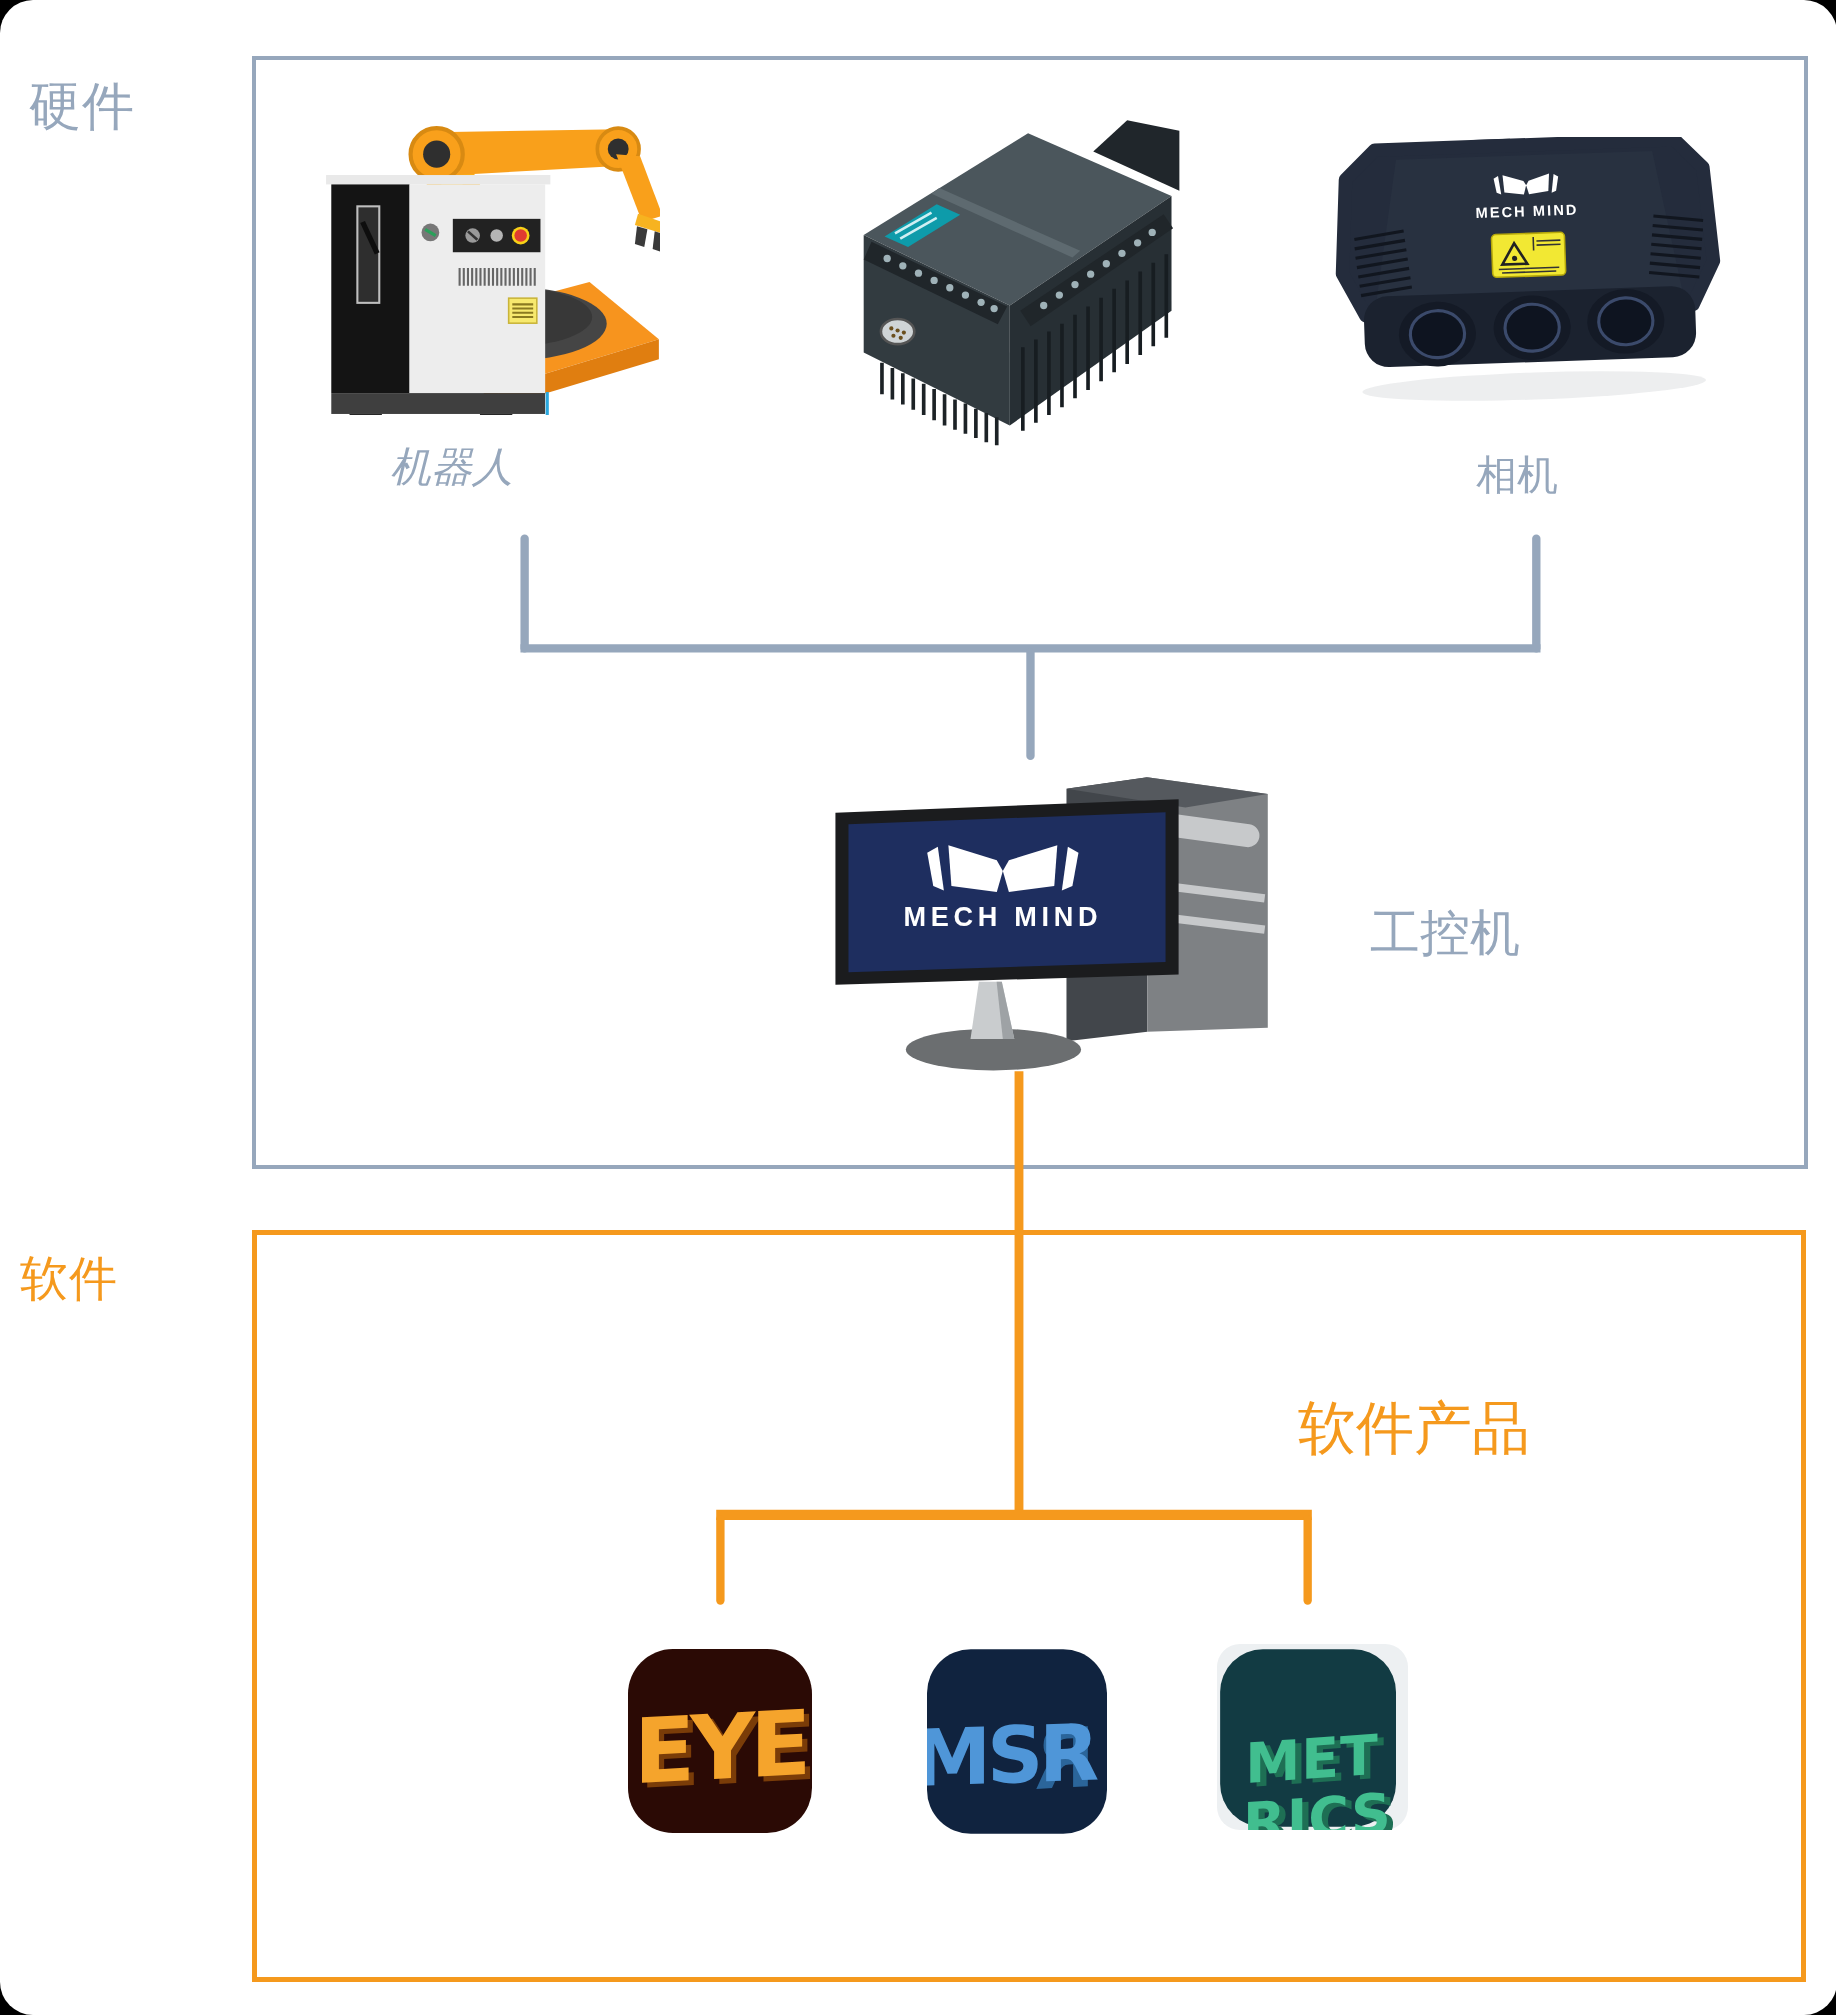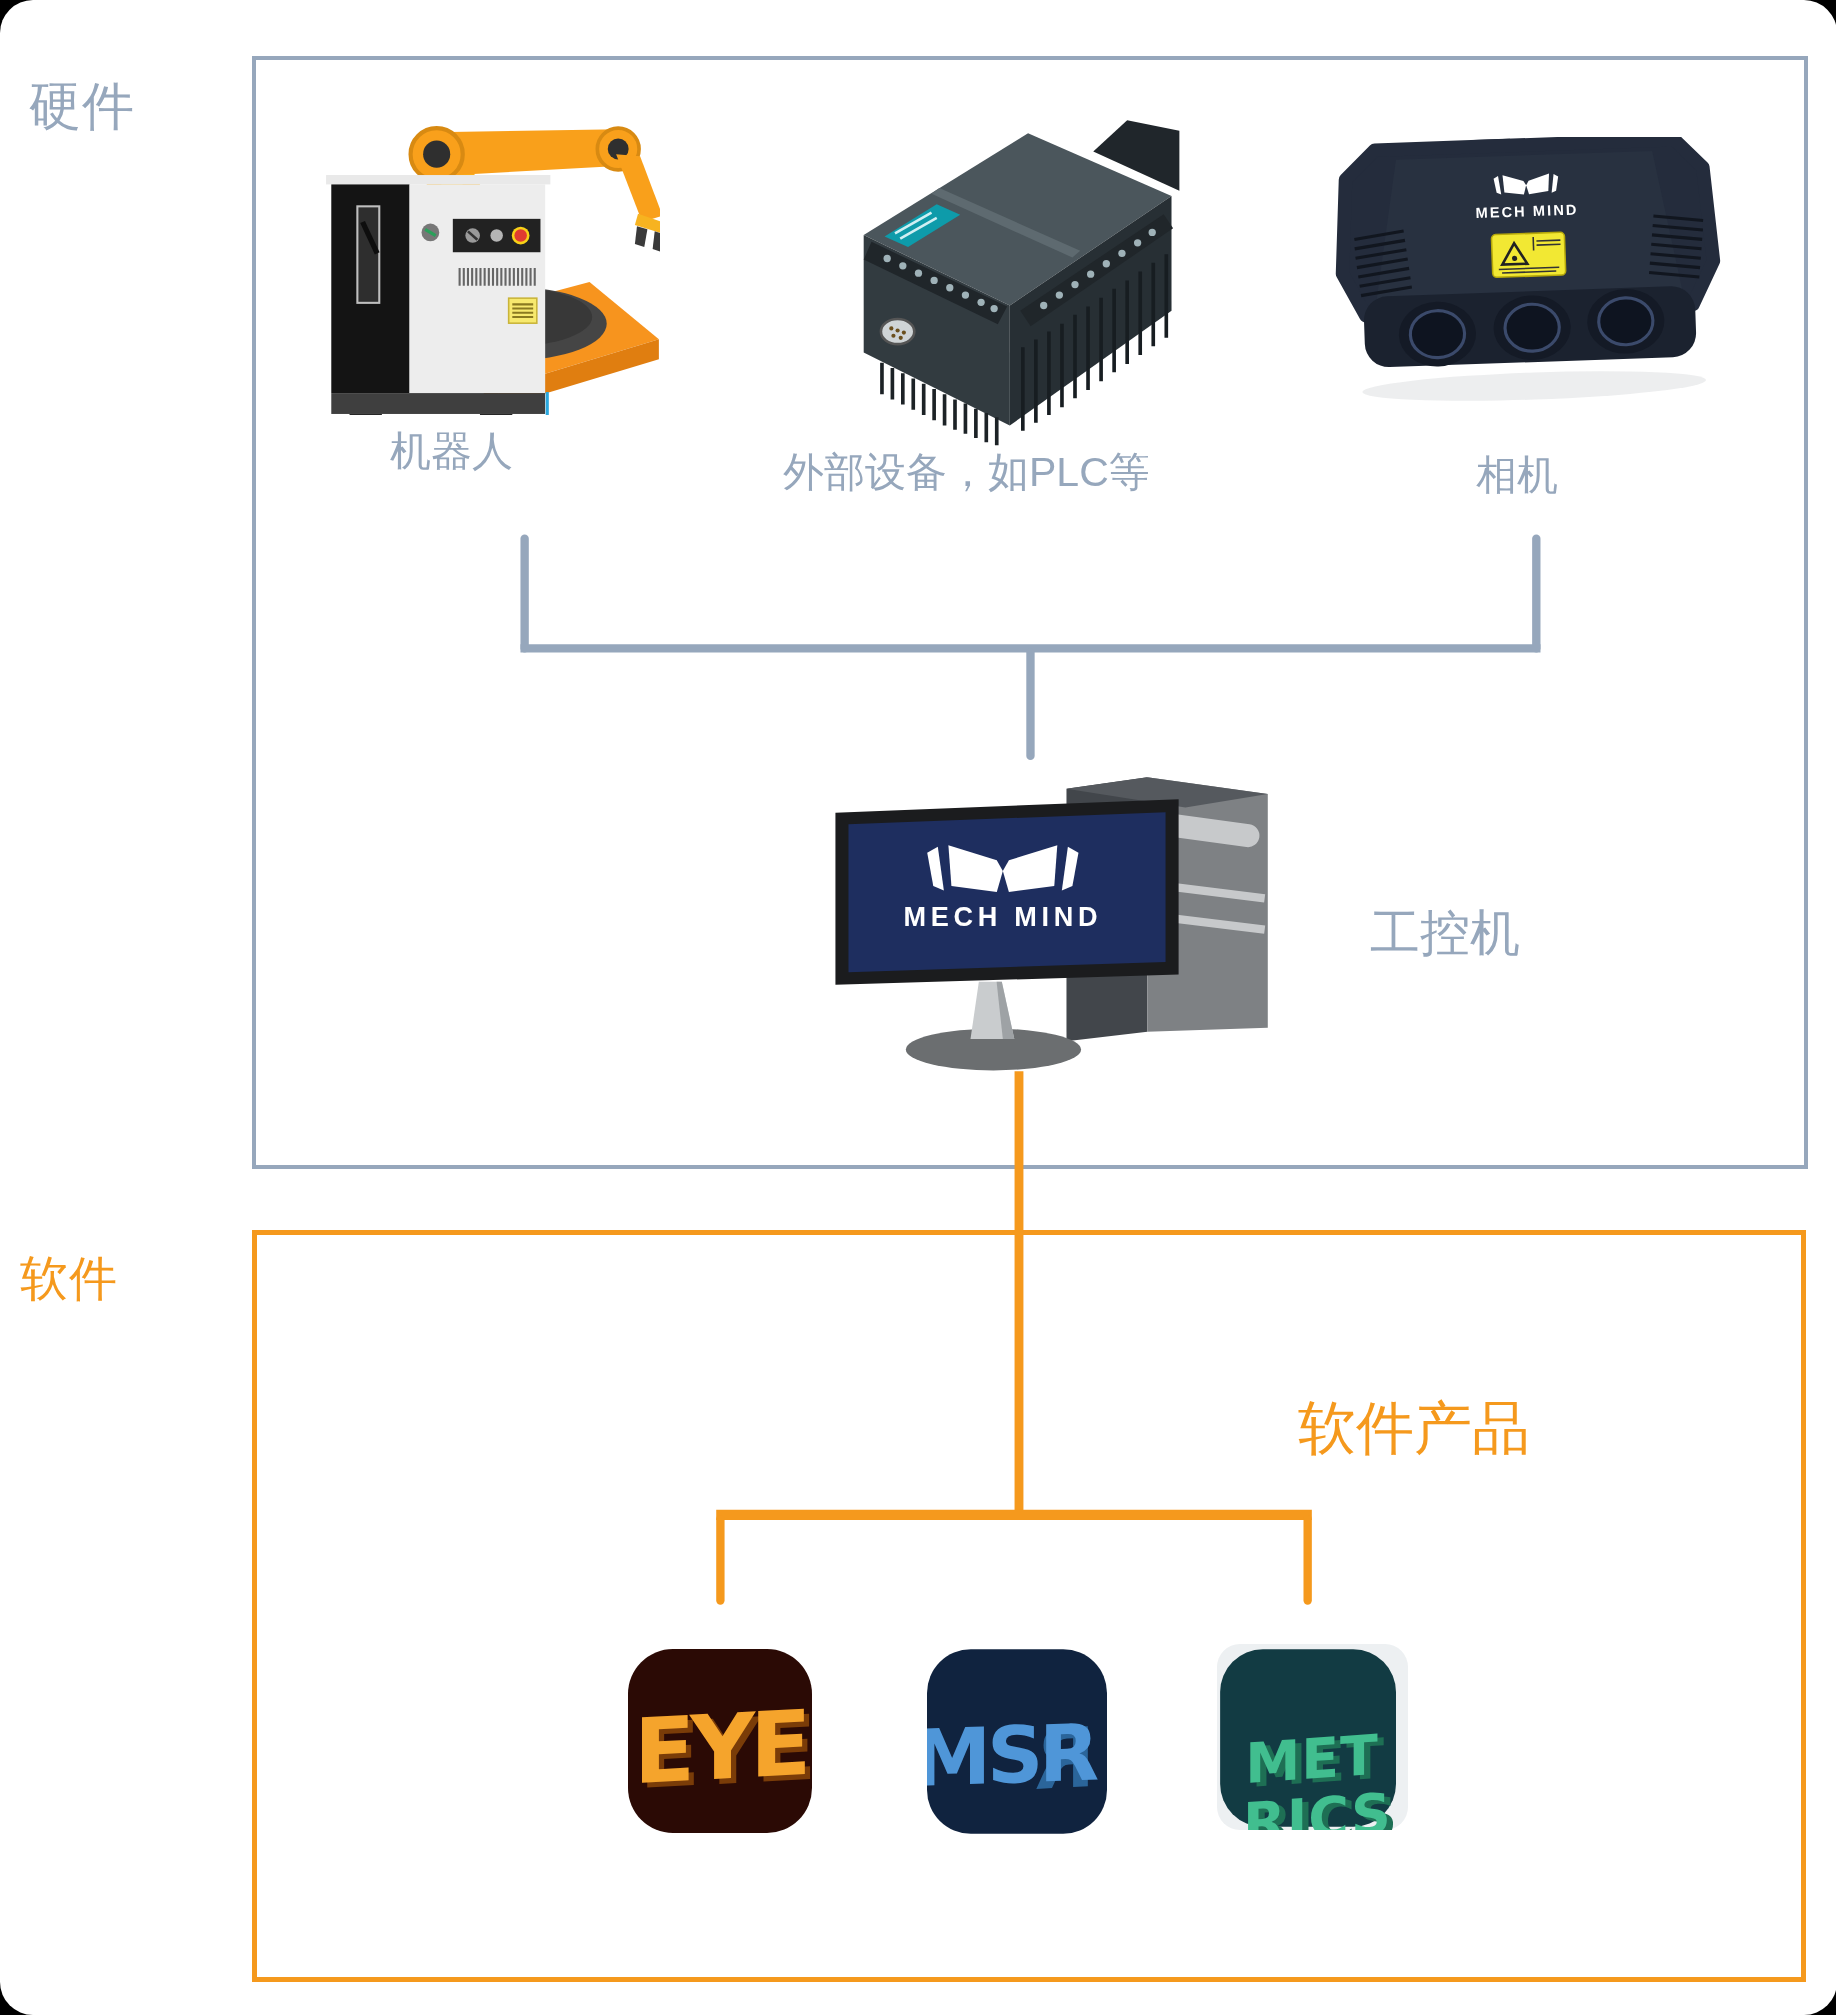--- a/index.html
+++ b/index.html
@@ -14,21 +14,21 @@
   .frame{ position:absolute; box-sizing:border-box; background:transparent; }
   .frame.hardware{ left:252px; top:56px; width:1556px; height:1113px; border:4.7px solid var(--hardware-accent,#96A7BC); }
   .frame.software{ left:252px; top:1230px; width:1554px; height:752px; border:5.2px solid var(--software-accent,#F5991D); }
   
   .section-label{ position:absolute; font-weight:400; letter-spacing:1px;font-family:Liberation Serif, serif; }
   .section-label.hw{ left:29px; top:72px; font-size:52px; color:var(--hardware-accent,#96A7BC); }
   .section-label.sw{ left:20px; top:1247px; font-size:48px; color:var(--software-accent,#F5991D); }
   .group-label{ position:absolute; left:1298px; top:1390px; font-size:58px; color:var(--software-accent,#F5991D);text-align:right; }
   
   .item-label{ position:absolute; color:var(--hardware-accent,#96A7BC); font-size:41px; white-space:nowrap; }
-  .item-label.robot{ left:390px;  top:424px; }
+  .item-label.robot{ left:390px;  top:440px;font-style:italic; }
   .item-label.plc{   left:783px; top:445px; }
   .item-label.camera{left:1476px; top:416px;margin-top:32px; }
   .item-label.ipc{   left:1370px; top:876px; font-size:50px;margin-top:24px; }
   svg{ display:block; }
   .connectors{ position:absolute; left:0; top:0; pointer-events:none; }
   .device{ position:absolute; }
 </style>
 </head>
 <body>
 
@@ -256,18 +256,17 @@
     <rect x="6" y="10" width="337" height="340" rx="82" fill="#123B43"></rect>
     <g transform="skewY(-4)" font-family="DejaVu Sans, Liberation Sans, sans-serif" font-weight="bold" font-size="106" letter-spacing="2">
       <text x="66" y="278" fill="#1E6F54">MET</text>
       <text x="62" y="392" fill="#1E6F54">RICS</text>
       <text x="54" y="270" fill="#41BE8F">MET</text>
       <text x="50" y="384" fill="#41BE8F">RICS</text>
     </g>
   </svg>
 
   <span class="item-label robot">机器人</span>
-  <span class="item-label plc">外部设备，如PLC等</span>
   <span class="item-label camera">相机</span>
   <span class="item-label ipc">工控机</span>
 
 </div>
 
 
 </body></html>

